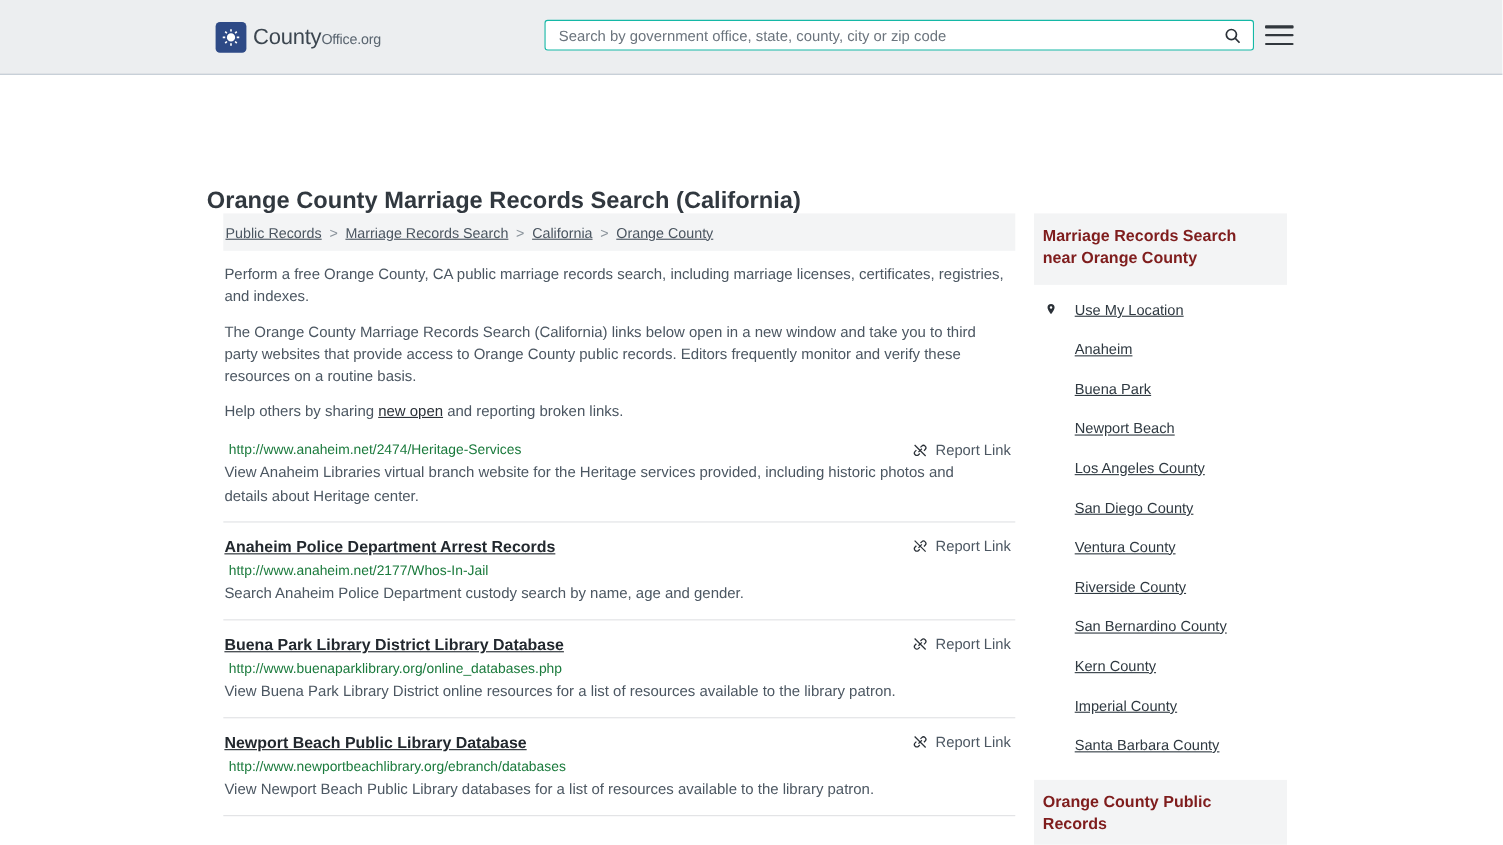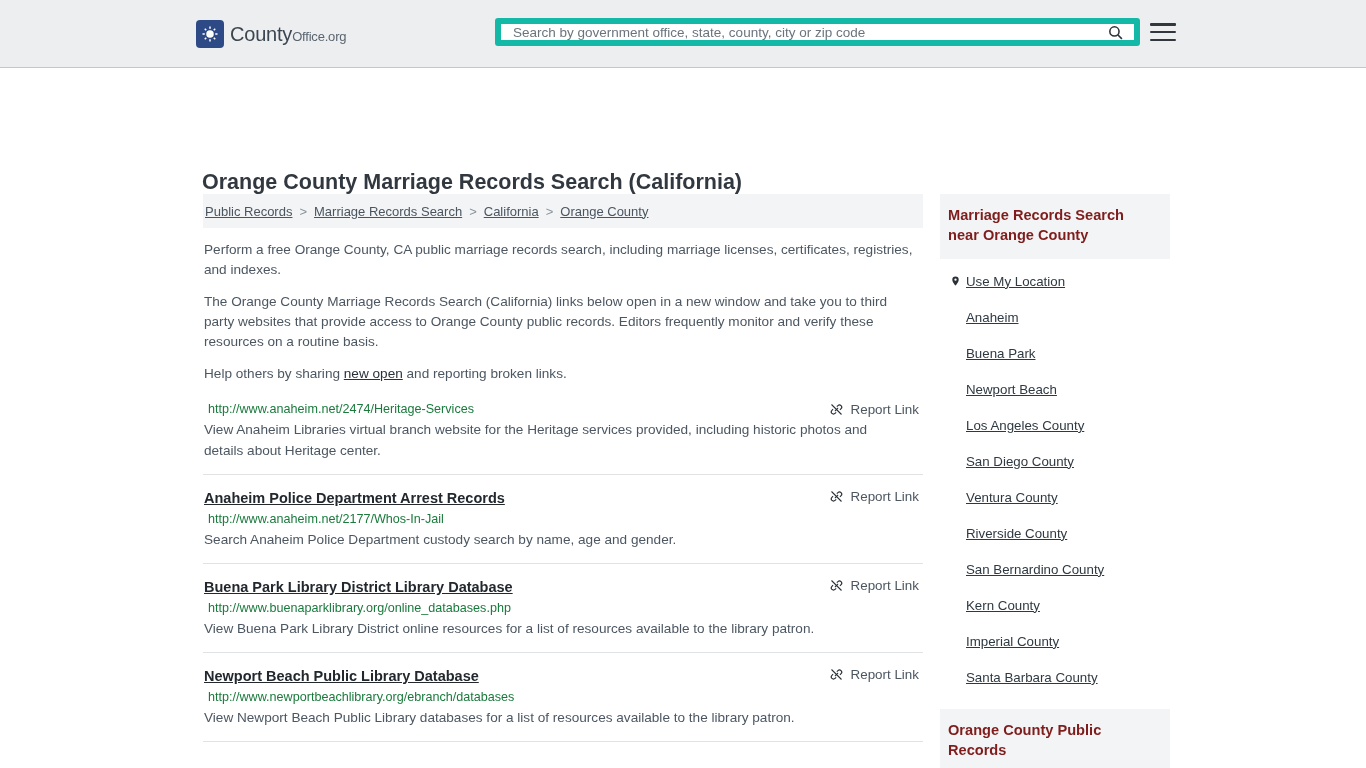--- a/index.html
+++ b/index.html
@@ -45,21 +45,21 @@
     font-size: 13px;
     color: #5a6570;
   }
   .search-wrap {
     position: absolute;
     left: 495px;
     top: 18px;
     width: 645px;
     height: 28px;
     background: #ffffff;
-    border: 6px solid #14b8a6;
+    border: 1px solid #14b8a6;
     border-radius: 3px;
     display: flex;
     align-items: center;
   }
   .search-input {
     flex: 1;
     border: none;
     outline: none;
     background: transparent;
     font-size: 13.5px;
@@ -89,21 +89,21 @@
     background: #31373d; border-radius: 1px;
   }
 
   
   .page {
     position: relative;
     width: 1366px;
   }
   .title {
     position: absolute;
-    left: 202px; top: 88px;
+    left: 188px; top: 88px;
     font-size: 21.5px;
     font-weight: bold;
     color: #31383f;
   }
 
   .content {
     position: absolute;
     left: 203px; top: 126px;
     width: 720px;
   }
@@ -204,21 +204,21 @@
     padding: 12px 14px 14px 8px;
     font-size: 14.6px;
     font-weight: bold;
     color: #7f1d1d;
     line-height: 1.35;
   }
   .side-list { margin-top: 4px; }
   .side-item {
     display: flex;
     align-items: center;
-    gap: 4px;
+    gap: 15px;
     height: 36px;
     padding-left: 8px;
     font-size: 13.3px;
   }
   .side-item a {
     color: #2f3941;
     text-decoration: underline;
   }
   .side-icon {
     width: 14px;

